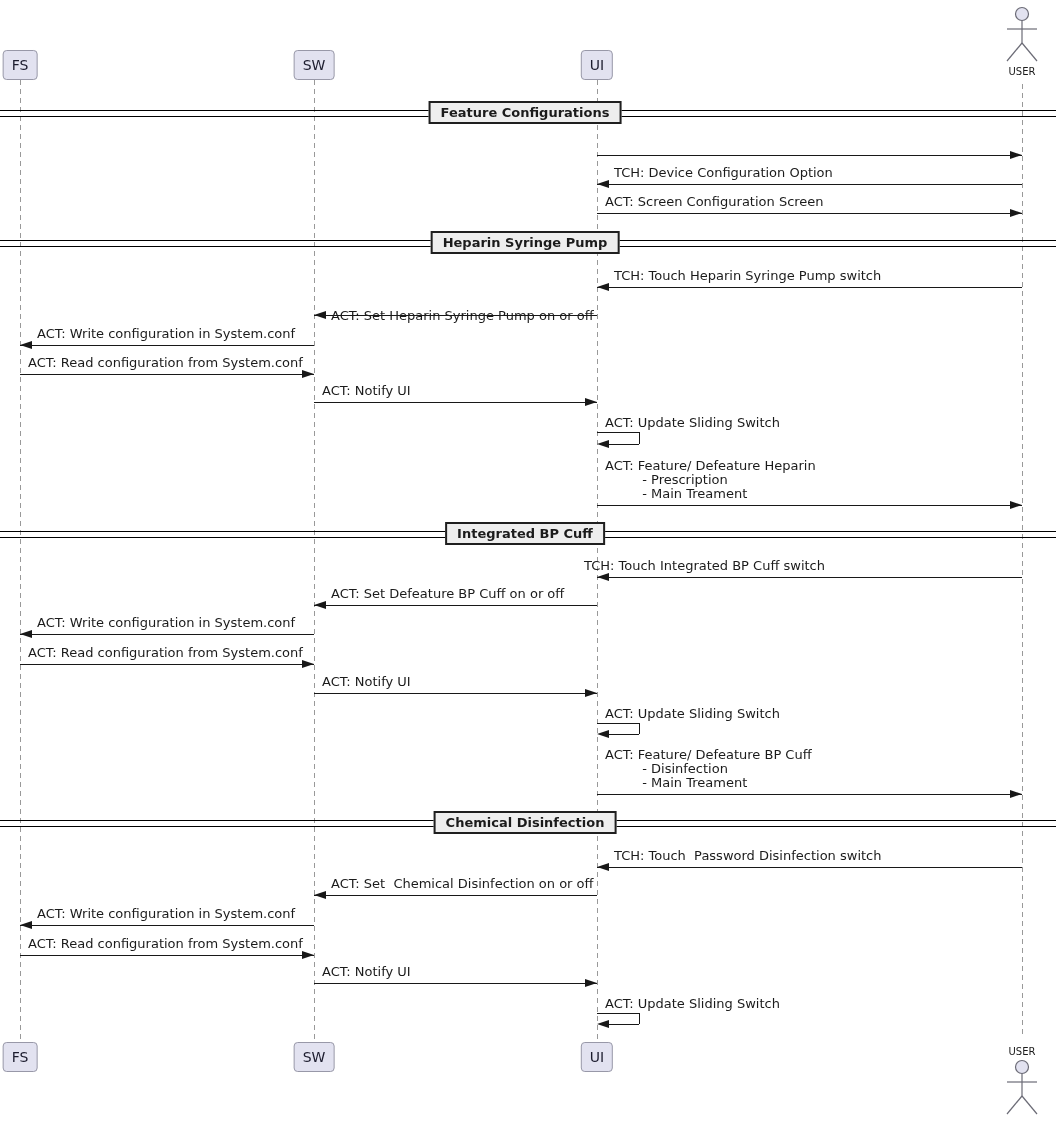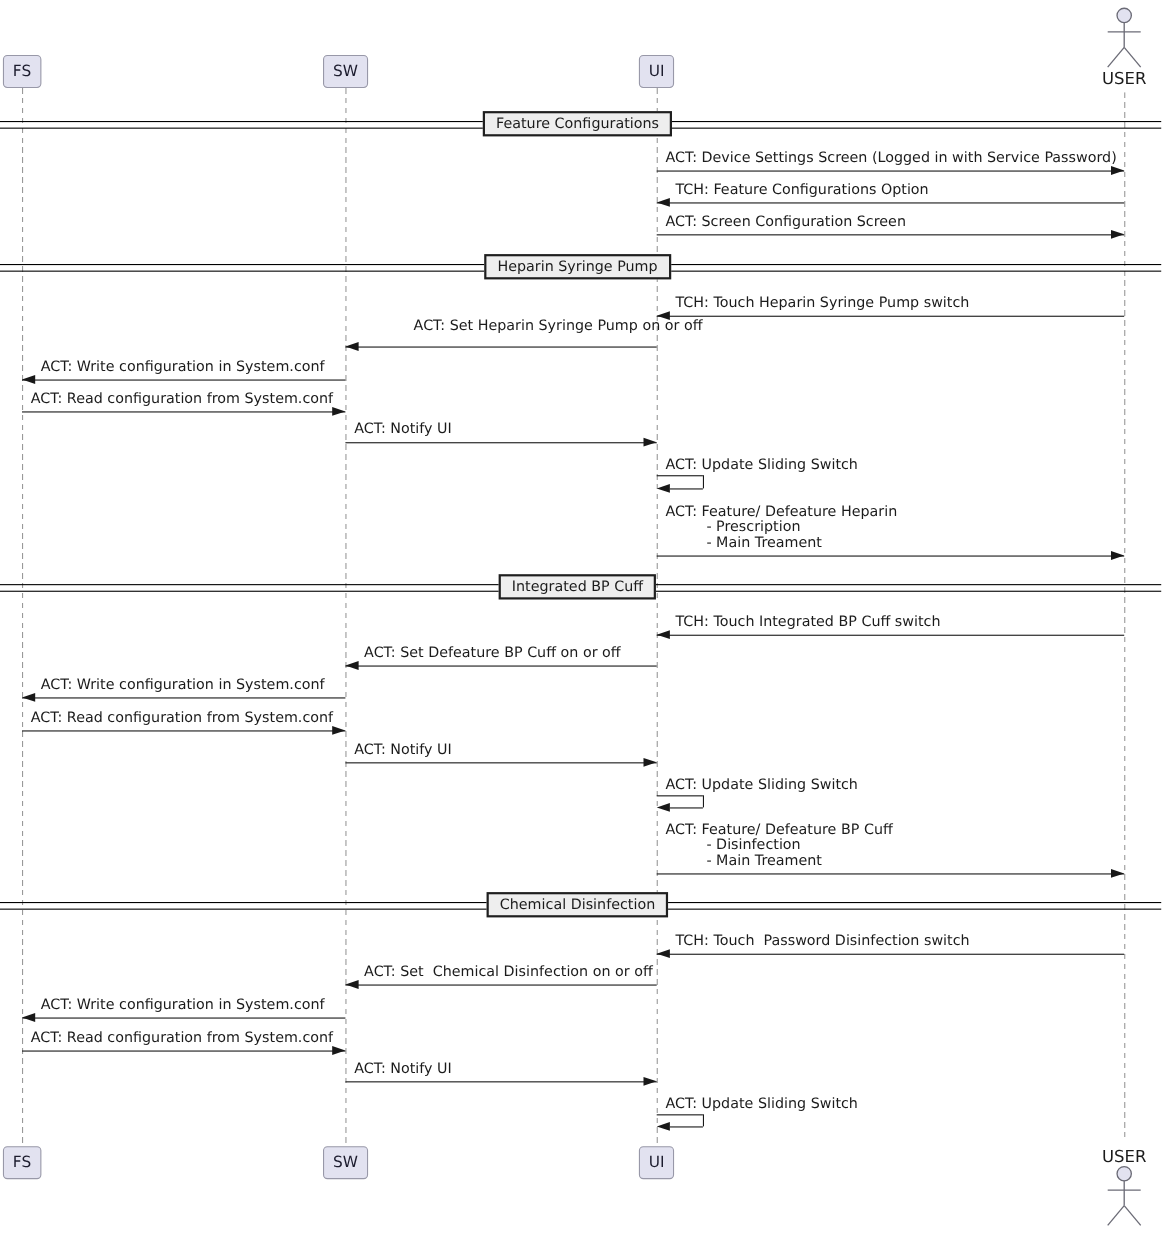--- a/index.html
+++ b/index.html
@@ -23,30 +23,30 @@
     text-align:center;white-space:nowrap;color:#1c1c2e;
   }
   .divider-lines{
     position:absolute;left:0;width:1056px;height:5px;
     border-top:1px solid #000;border-bottom:1px solid #000;
   }
   .divider-label{
     position:absolute;transform:translateX(-50%);
     background:var(--dfill,#EEEEEE);
     border:2px solid var(--dborder,#1F1F1F);
-    font-weight:normal;font-size:13px;line-height:15px;
+    font-weight:bold;font-size:13px;line-height:15px;
     padding:2px 10px;white-space:nowrap;
   }
   .mline{position:absolute;height:0;border-top:1px solid var(--arrow,#181818);}
   .vline{position:absolute;width:0;border-left:1px solid var(--arrow,#181818);}
   .ah{position:absolute;width:0;height:0;border-top:4.5px solid transparent;border-bottom:4.5px solid transparent;}
   .ah.r{border-left:12px solid var(--arrow,#181818);}
   .ah.l{border-right:12px solid var(--arrow,#181818);}
   .mlabel{position:absolute;font-size:13px;line-height:14px;white-space:pre;}
-  .actor-label{position:absolute;transform:translateX(-50%);font-size:15px;line-height:15px;white-space:nowrap;}
+  .actor-label{position:absolute;transform:translateX(-50%);font-size:10px;line-height:15px;white-space:nowrap;}
   .actor-fig{position:absolute;}
 </style>
 </head>
 <body>
 
 <div class="canvas" id="canvas" style="--bg: #FFFFFF; --pfill: #E2E2F0; --pborder: #9898A8; --dfill: #EEEEEE; --dborder: #1F1F1F; --arrow: #181818; --lifeline: #999999; --text: #1B1B1B;">
     <div class="lifeline" style="left: 20px; top: 80px; height: 962px;"></div>
     <div class="lifeline" style="left: 314px; top: 80px; height: 962px;"></div>
     <div class="lifeline" style="left: 597px; top: 80px; height: 962px;"></div>
     <div class="lifeline" style="left: 1022px; top: 84px; height: 954px;"></div>
@@ -79,33 +79,32 @@
         <circle cx="20" cy="8" r="6.5" fill="#E2E2F0" stroke="#6B6B76" stroke-width="1.2"></circle>
         <g stroke="#6B6B76" stroke-width="1.2" fill="none">
           <line x1="20" y1="14.5" x2="20" y2="37"></line>
           <line x1="5" y1="23" x2="35" y2="23"></line>
           <line x1="20" y1="37" x2="5" y2="55"></line>
           <line x1="20" y1="37" x2="35" y2="55"></line>
         </g>
       </svg></div>
     <div class="mline" style="left: 597px; top: 155px; width: 425px;"></div>
     <div class="ah r" style="left: 1010px; top: 151px;"></div>
-    <div class="mlabel" style="left: 605px; top: 137px;">ACT: Device Settings Screen (Logged in with Service Password)</div>
     <div class="mline" style="left: 597px; top: 184px; width: 425px;"></div>
     <div class="ah l" style="left: 597px; top: 180px;"></div>
-    <div class="mlabel" style="left: 614px; top: 166px;">TCH: Feature Configurations Option</div>
+    <div class="mlabel" style="left: 614px; top: 166px;">TCH: Device Configuration Option</div>
     <div class="mline" style="left: 597px; top: 213px; width: 425px;"></div>
     <div class="ah r" style="left: 1010px; top: 209px;"></div>
     <div class="mlabel" style="left: 605px; top: 195px;">ACT: Screen Configuration Screen</div>
     <div class="mline" style="left: 597px; top: 287px; width: 425px;"></div>
     <div class="ah l" style="left: 597px; top: 283px;"></div>
     <div class="mlabel" style="left: 614px; top: 269px;">TCH: Touch Heparin Syringe Pump switch</div>
     <div class="mline" style="left: 314px; top: 315px; width: 283px;"></div>
     <div class="ah l" style="left: 314px; top: 311px;"></div>
-    <div class="mlabel" style="left: 331px; top: 290px; margin-left: 45px;">ACT: Set Heparin Syringe Pump on or off</div>
+    <div class="mlabel" style="left: 331px; top: 309px;">ACT: Set Heparin Syringe Pump on or off</div>
     <div class="mline" style="left: 20px; top: 345px; width: 294px;"></div>
     <div class="ah l" style="left: 20px; top: 341px;"></div>
     <div class="mlabel" style="left: 37px; top: 327px;">ACT: Write configuration in System.conf</div>
     <div class="mline" style="left: 20px; top: 374px; width: 294px;"></div>
     <div class="ah r" style="left: 302px; top: 370px;"></div>
     <div class="mlabel" style="left: 28px; top: 356px;">ACT: Read configuration from System.conf</div>
     <div class="mline" style="left: 314px; top: 402px; width: 283px;"></div>
     <div class="ah r" style="left: 585px; top: 398px;"></div>
     <div class="mlabel" style="left: 322px; top: 384px;">ACT: Notify UI</div>
     <div class="mline" style="left: 597px; top: 432px; width: 42px;"></div>
@@ -113,21 +112,21 @@
     <div class="mline" style="left: 609px; top: 444px; width: 30px;"></div>
     <div class="ah l" style="left: 597px; top: 440px;"></div>
     <div class="mlabel" style="left: 605px; top: 416px;">ACT: Update Sliding Switch</div>
     <div class="mline" style="left: 597px; top: 505px; width: 425px;"></div>
     <div class="ah r" style="left: 1010px; top: 501px;"></div>
     <div class="mlabel" style="left: 605px; top: 459px;">ACT: Feature/ Defeature Heparin
          - Prescription
          - Main Treament</div>
     <div class="mline" style="left: 597px; top: 577px; width: 425px;"></div>
     <div class="ah l" style="left: 597px; top: 573px;"></div>
-    <div class="mlabel" style="left: 614px; top: 559px;">TCH: Touch Integrated BP Cuff switch</div>
+    <div class="mlabel" style="left: 584px; top: 559px;">TCH: Touch Integrated BP Cuff switch</div>
     <div class="mline" style="left: 314px; top: 605px; width: 283px;"></div>
     <div class="ah l" style="left: 314px; top: 601px;"></div>
     <div class="mlabel" style="left: 331px; top: 587px;">ACT: Set Defeature BP Cuff on or off</div>
     <div class="mline" style="left: 20px; top: 634px; width: 294px;"></div>
     <div class="ah l" style="left: 20px; top: 630px;"></div>
     <div class="mlabel" style="left: 37px; top: 616px;">ACT: Write configuration in System.conf</div>
     <div class="mline" style="left: 20px; top: 664px; width: 294px;"></div>
     <div class="ah r" style="left: 302px; top: 660px;"></div>
     <div class="mlabel" style="left: 28px; top: 646px;">ACT: Read configuration from System.conf</div>
     <div class="mline" style="left: 314px; top: 693px; width: 283px;"></div>

